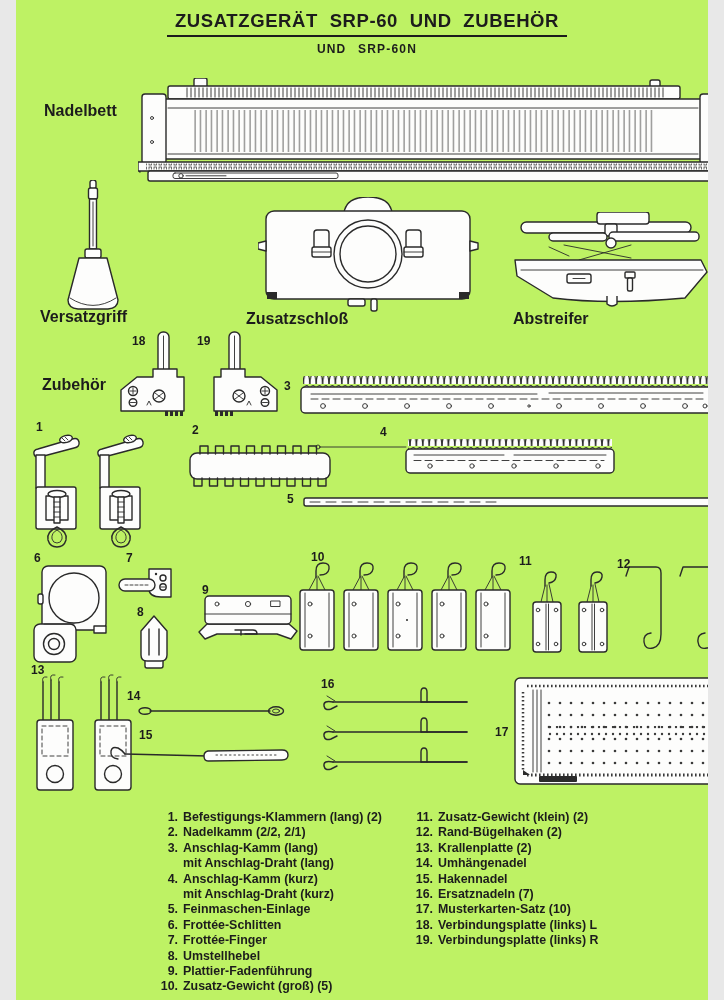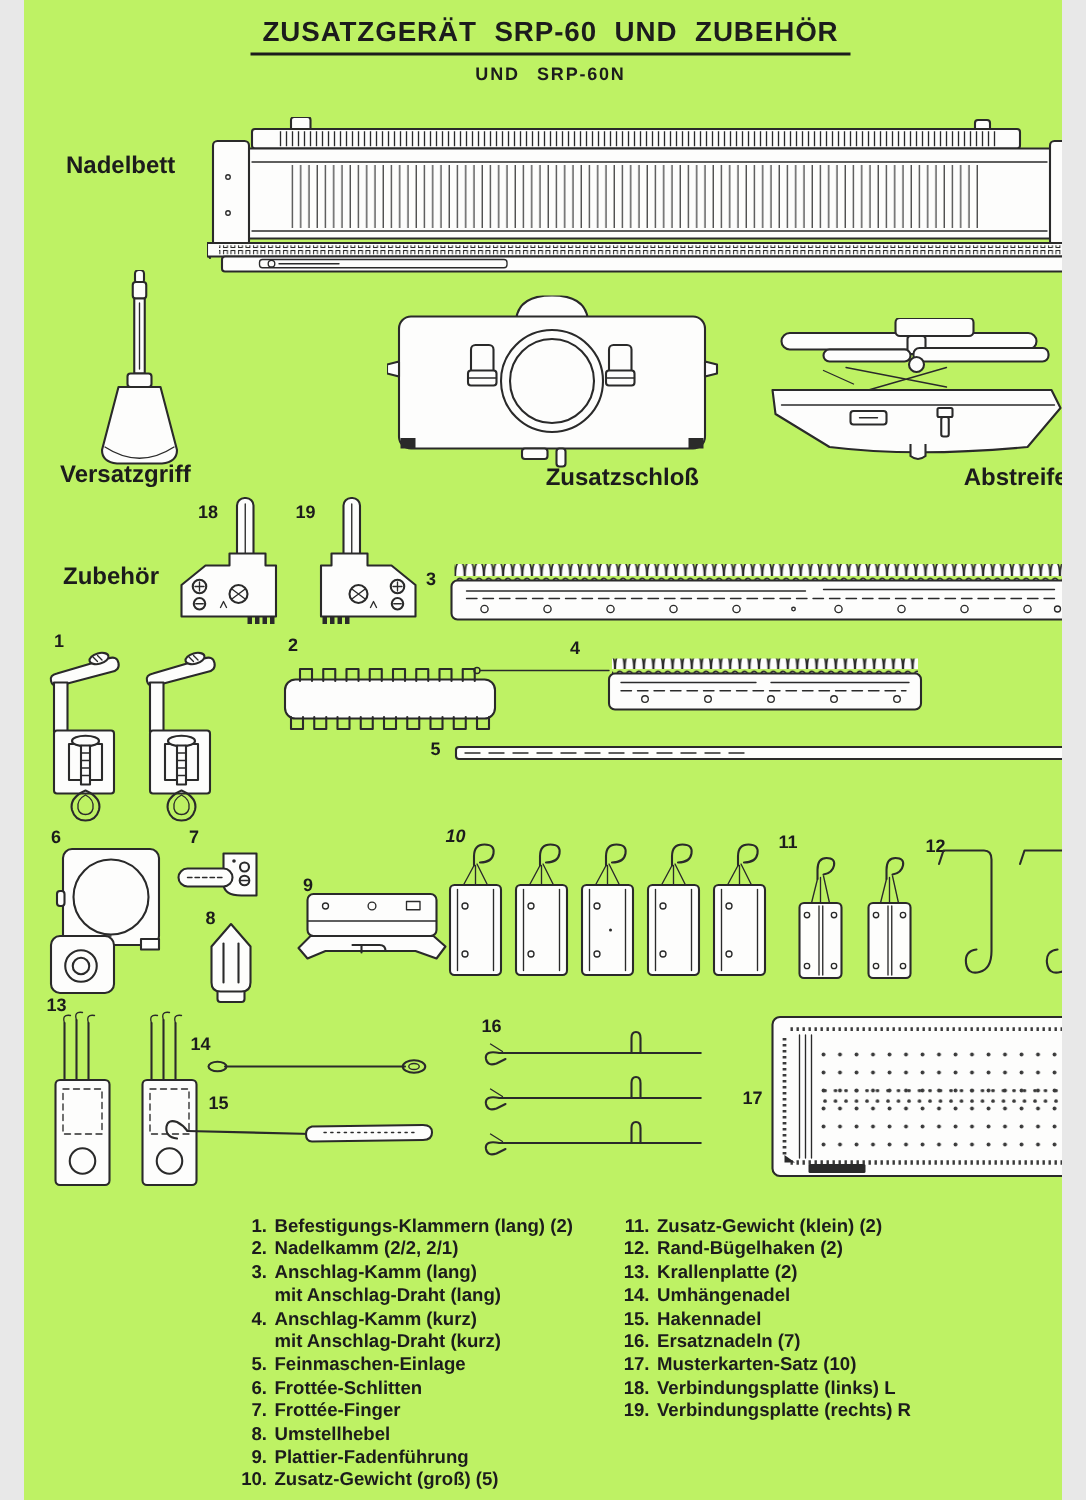--- a/index.html
+++ b/index.html
@@ -8,21 +8,21 @@
     position:relative; width:692px; height:1000px; margin:0 auto;
     background:#bef264; color:#1c1c1c; overflow:hidden;
   }
   .title-wrap { position:absolute; left:0; right:0; top:10px; text-align:center; padding-left:10px; }
   .title {
     display:inline-block; font-size:18.5px; font-weight:bold; letter-spacing:0.6px;
     word-spacing:6px; border-bottom:2.5px solid #1c1c1c; padding:0 8px 3px 8px;
   }
   .subtitle { margin-top:5px; font-size:12px; font-weight:bold; letter-spacing:1.2px; word-spacing:7px; }
   .seclabel { position:absolute; font-weight:bold; font-size:16px; white-space:nowrap; }
-  .seclabel.center { text-align:right; }
+  .seclabel.center { text-align:left; }
   .callout { position:absolute; font-weight:bold; font-size:12px; white-space:nowrap; }
   .fig { position:absolute; }
   .s  { fill:none; stroke:#2a2a2a; stroke-width:1.4; stroke-linejoin:round; stroke-linecap:round; }
   .sf { fill:#fdfdfc; stroke:#2a2a2a; stroke-width:1.4; stroke-linejoin:round; }
   .thin { stroke-width:0.9; }
   .ink { fill:#2a2a2a; stroke:none; }
   .plist { position:absolute; font-size:12.4px; font-weight:bold; line-height:15.4px; }
   .prow { display:flex; }
   .pnum { flex:none; width:27px; text-align:right; margin-right:5px; }
   .plabel { white-space:pre-line; }
@@ -45,21 +45,21 @@
 
   <div class="callout" style="left:20px;  top:420px;">1</div>
   <div class="callout" style="left:176px; top:423px;">2</div>
   <div class="callout" style="left:268px; top:379px;">3</div>
   <div class="callout" style="left:364px; top:425px;">4</div>
   <div class="callout" style="left:271px; top:492px;">5</div>
   <div class="callout" style="left:18px;  top:551px;">6</div>
   <div class="callout" style="left:110px; top:551px;">7</div>
   <div class="callout" style="left:121px; top:605px;">8</div>
   <div class="callout" style="left:186px; top:583px;">9</div>
-  <div class="callout" style="left:281px; top:550px;font-style:italic;">10</div>
+  <div class="callout" style="left:295px; top:550px;">10</div>
   <div class="callout" style="left:503px; top:554px;">11</div>
   <div class="callout" style="left:601px; top:557px;">12</div>
   <div class="callout" style="left:15px;  top:663px;">13</div>
   <div class="callout" style="left:111px; top:689px;">14</div>
   <div class="callout" style="left:123px; top:728px;">15</div>
   <div class="callout" style="left:305px; top:677px;">16</div>
   <div class="callout" style="left:479px; top:725px;text-align:center;">17</div>
   <div class="callout" style="left:116px; top:334px;">18</div>
   <div class="callout" style="left:181px; top:334px;">19</div>
 
@@ -477,17 +477,17 @@
     <div class="prow">
         <span class="pnum">17.</span>
         <span class="plabel">Musterkarten-Satz (10)</span>
       </div>
     <div class="prow">
         <span class="pnum">18.</span>
         <span class="plabel">Verbindungsplatte (links) L</span>
       </div>
     <div class="prow">
         <span class="pnum">19.</span>
-        <span class="plabel">Verbindungsplatte (rechts) R</span>
+        <span class="plabel">Verbindungsplatte (links) R</span>
       </div>
   </div>
 
 </div>
 
 </body></html>

